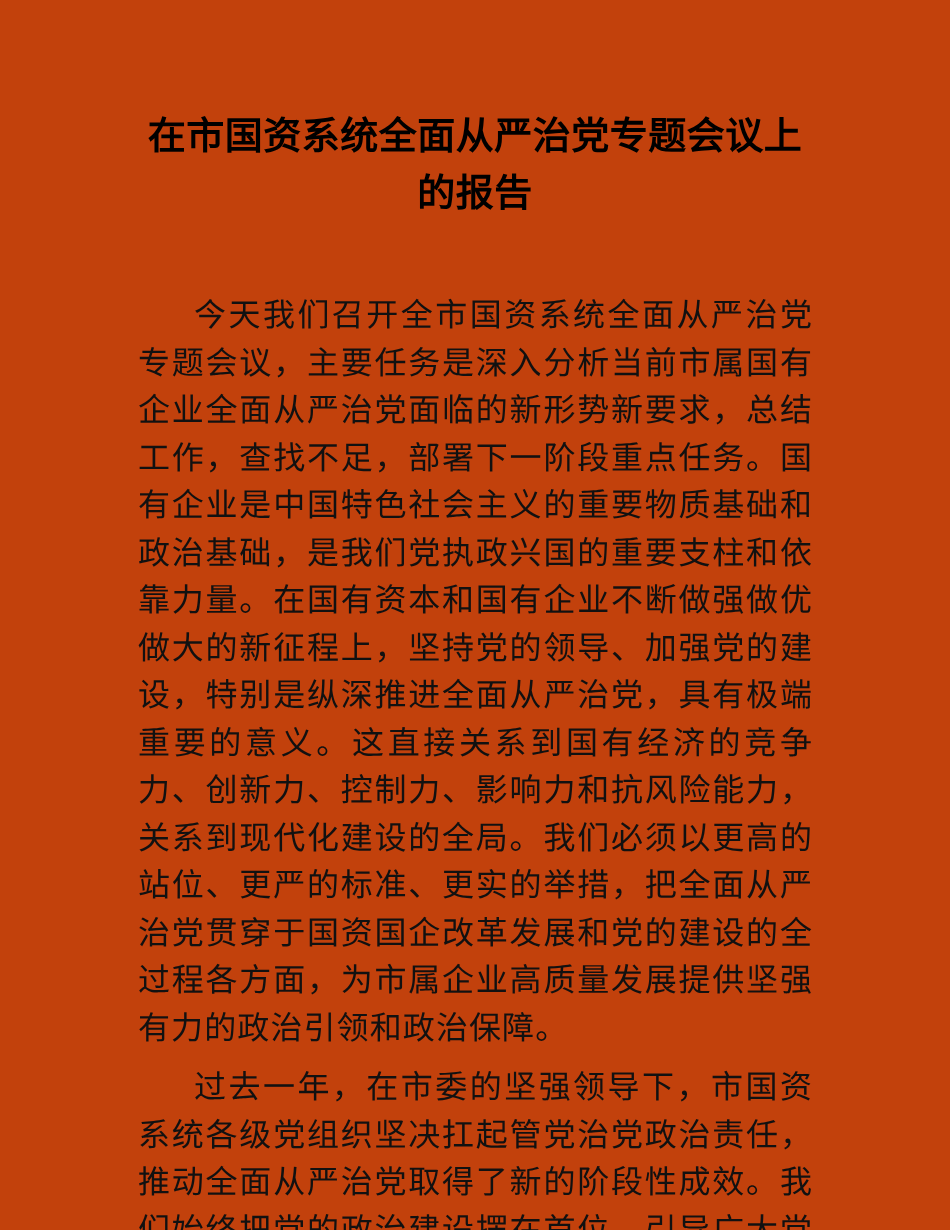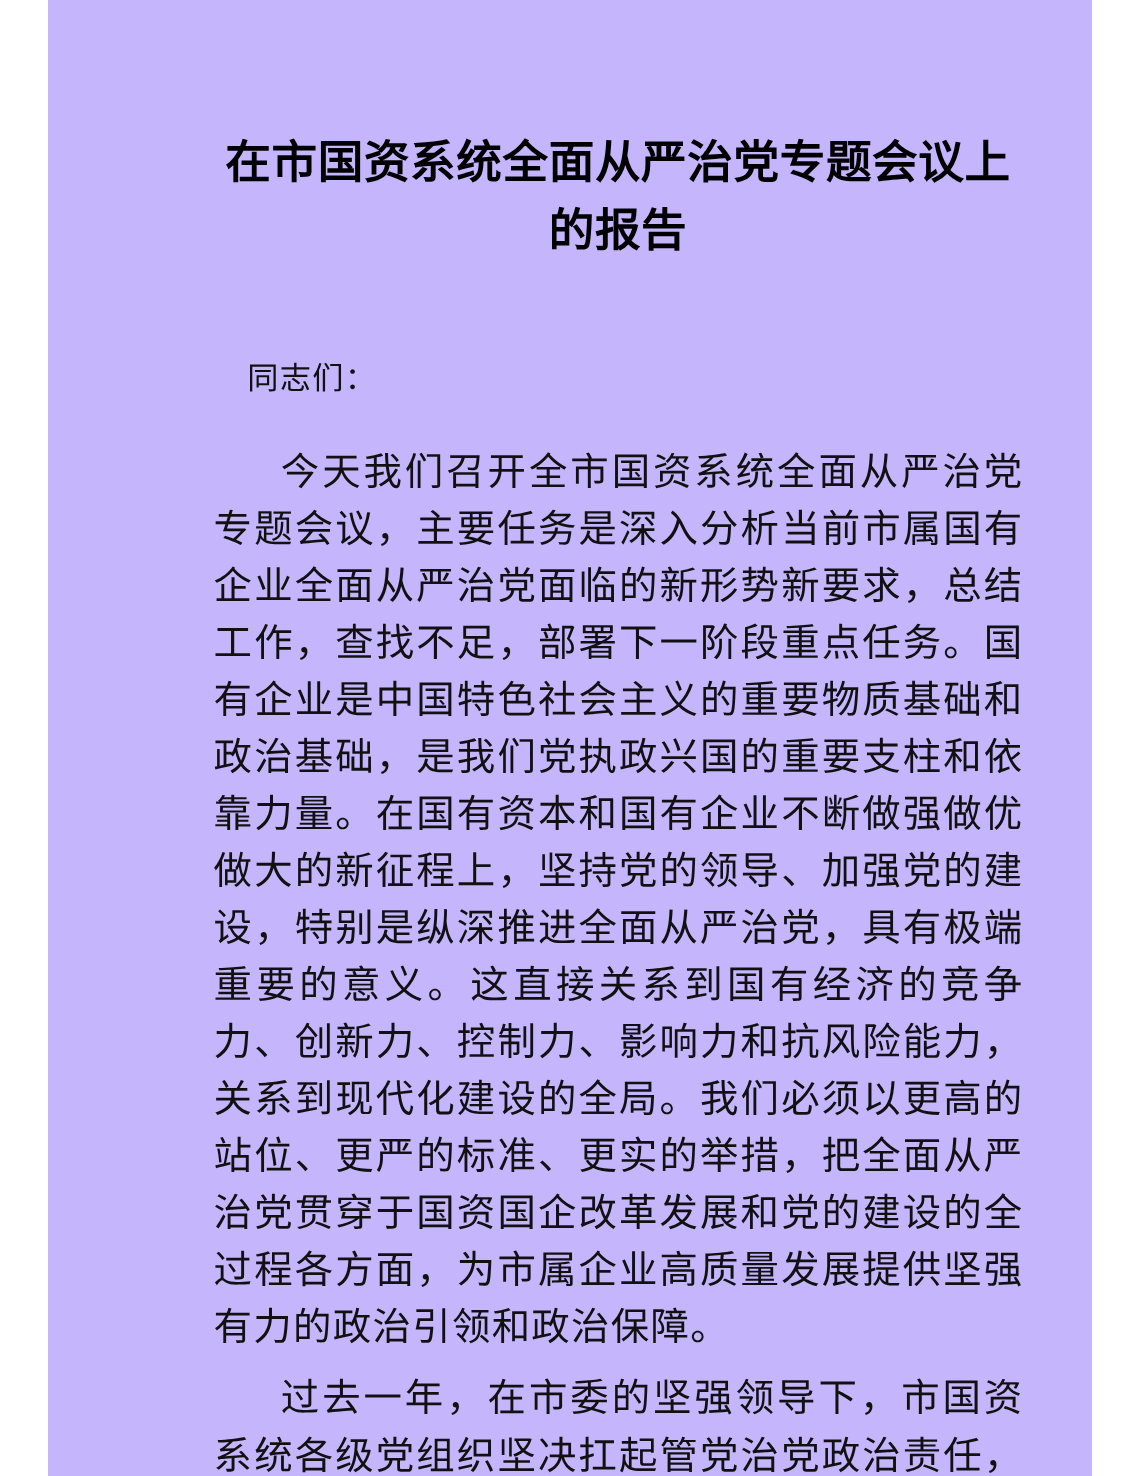--- a/index.html
+++ b/index.html
@@ -4,24 +4,24 @@
 <title>报告</title>
 <style>
   html, body {
     margin: 0;
     padding: 0;
     background: #ffffff;
   }
 
   .page {
     position: relative;
-    width: 870px;
+    width: 950px;
     height: 1230px;
     margin: 0 auto;
-    background: #c4b5fd;
+    background: #c2410c;
     overflow: hidden;
     box-sizing: border-box;
   }
 
   
   .doc-title {
     position: absolute;
     top: 108px;
     left: 138px;
     width: 674px;
@@ -77,21 +77,20 @@
 </style>
 </head>
 <body>
 
 <div class="page">
 
   <h1 class="doc-title">在市国资系统全面从严治党专题会议上的报告</h1>
 
   <div class="body-area">
 
-    <p class="salutation">同志们：</p>
 
     <p class="para">今天我们召开全市国资系统全面从严治党专题会议，主要任务是深入分析当前市属国有企业全面从严治党面临的新形势新要求，总结工作，查找不足，部署下一阶段重点任务。国有企业是中国特色社会主义的重要物质基础和政治基础，是我们党执政兴国的重要支柱和依靠力量。在国有资本和国有企业不断做强做优做大的新征程上，坚持党的领导、加强党的建设，特别是纵深推进全面从严治党，具有极端重要的意义。这直接关系到国有经济的竞争力、创新力、控制力、影响力和抗风险能力，关系到现代化建设的全局。我们必须以更高的站位、更严的标准、更实的举措，把全面从严治党贯穿于国资国企改革发展和党的建设的全过程各方面，为市属企业高质量发展提供坚强有力的政治引领和政治保障。</p>
 
     <p class="para">过去一年，在市委的坚强领导下，市国资系统各级党组织坚决扛起管党治党政治责任，推动全面从严治党取得了新的阶段性成效。我们始终把党的政治建设摆在首位，引导广大党员</p>
 
   </div>
 
 </div>
 
 </body></html>

